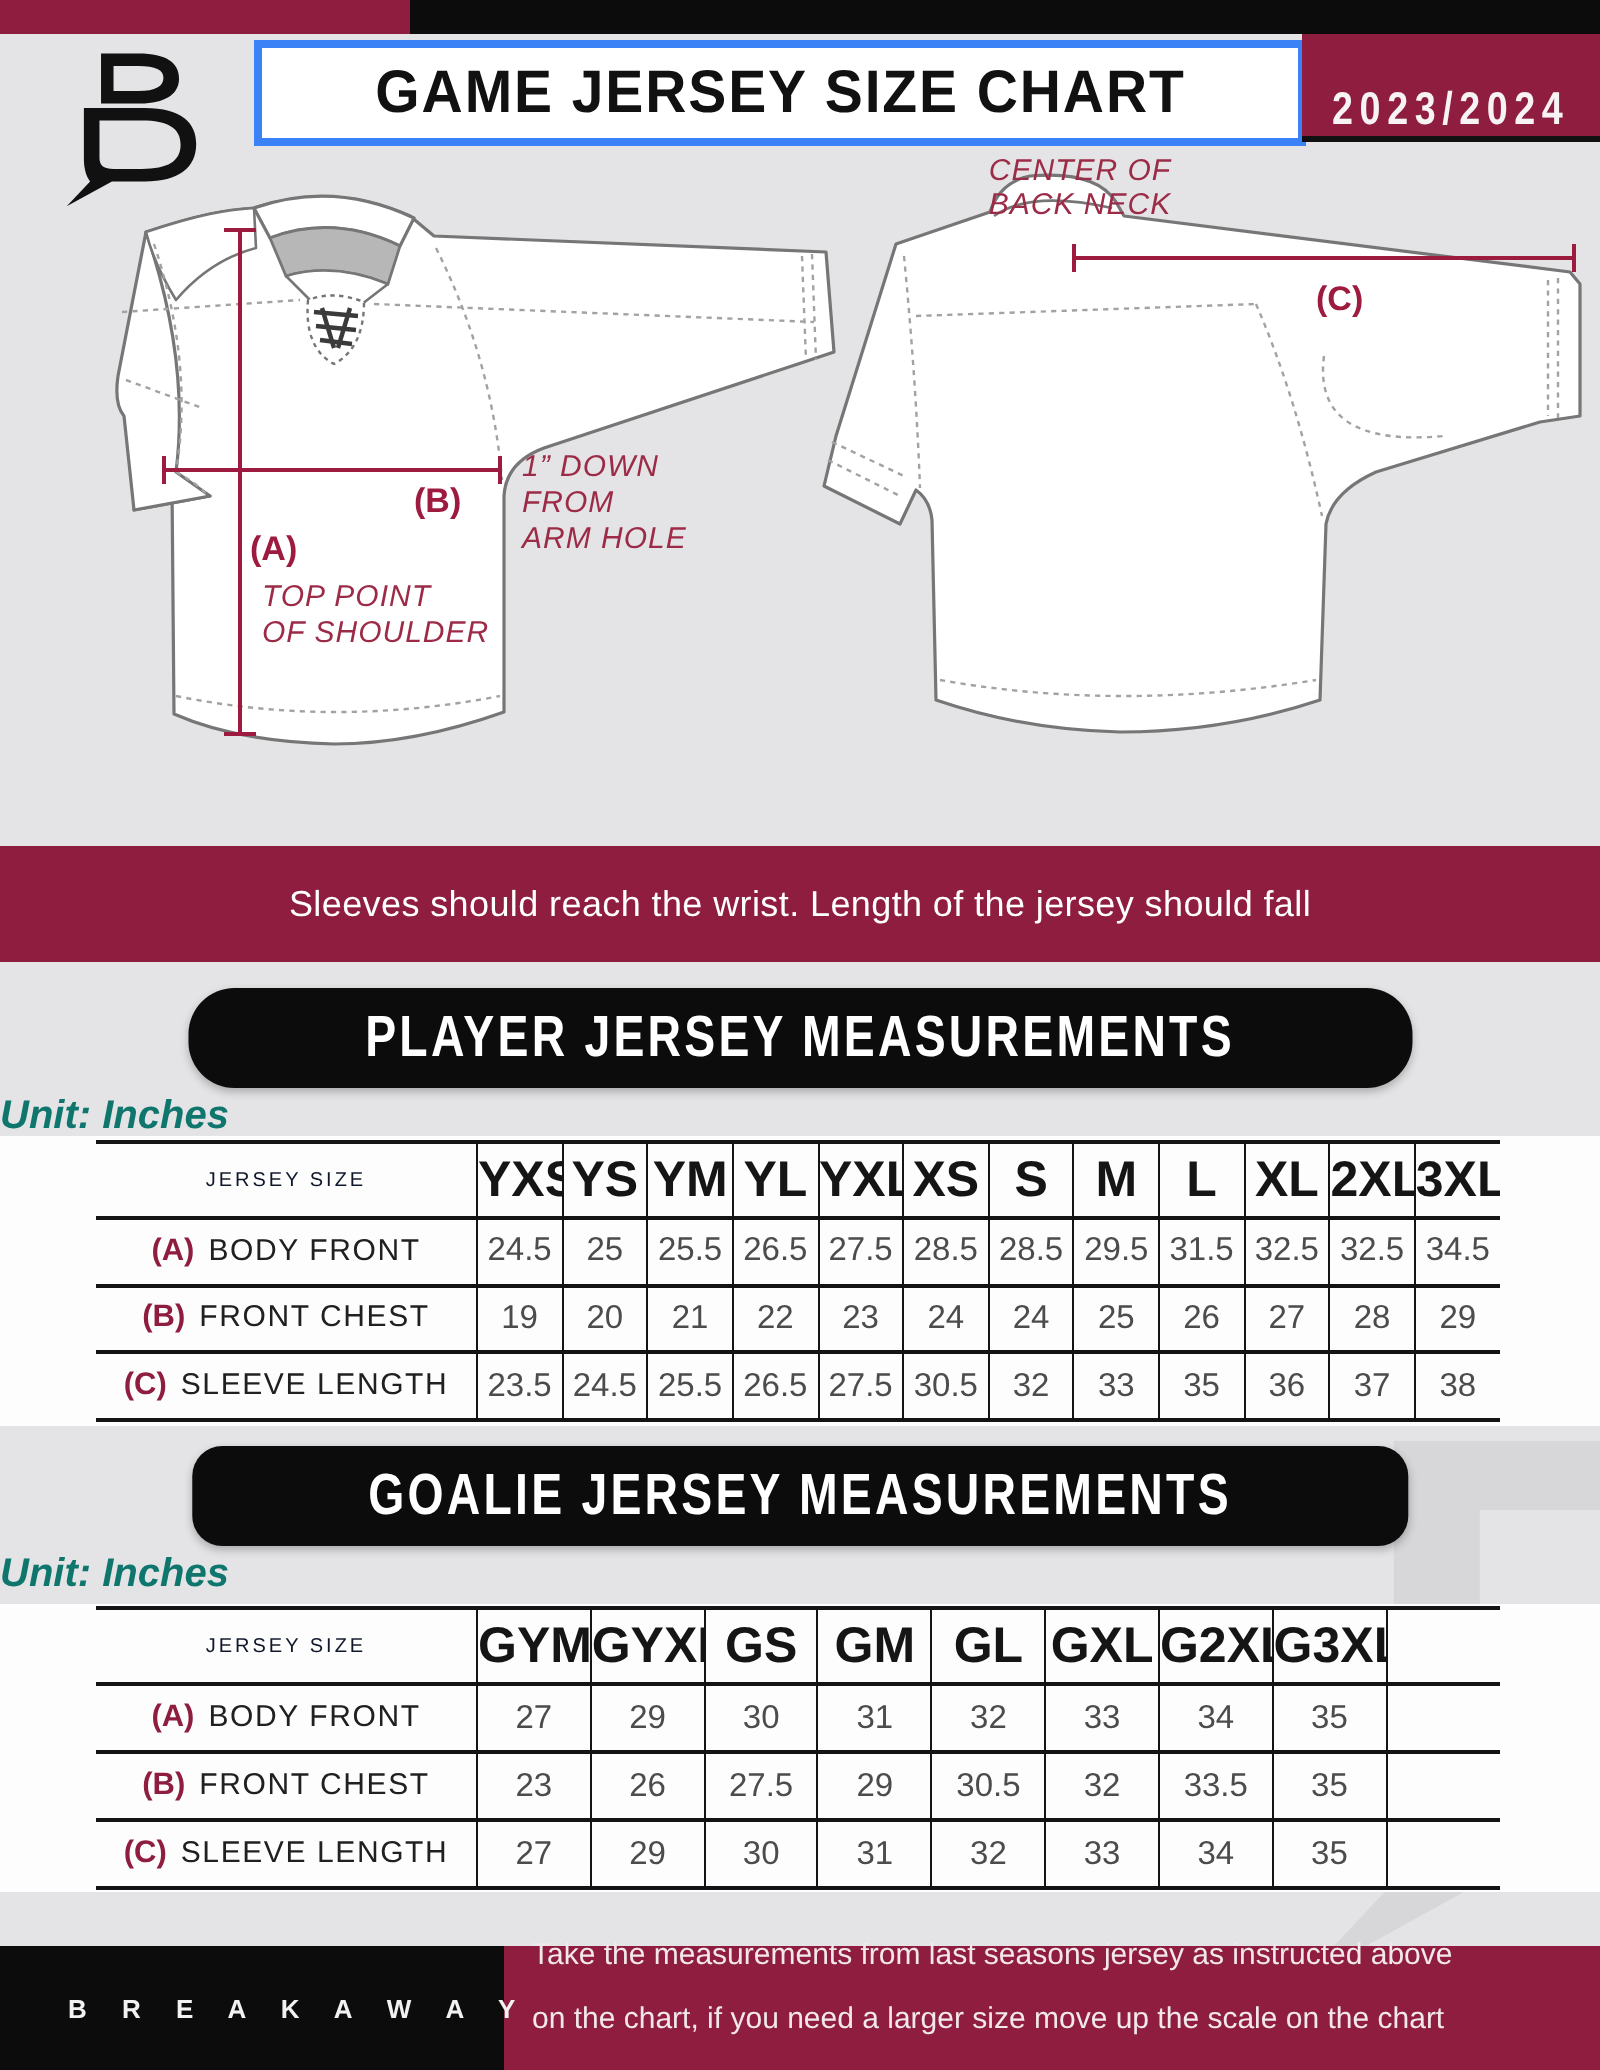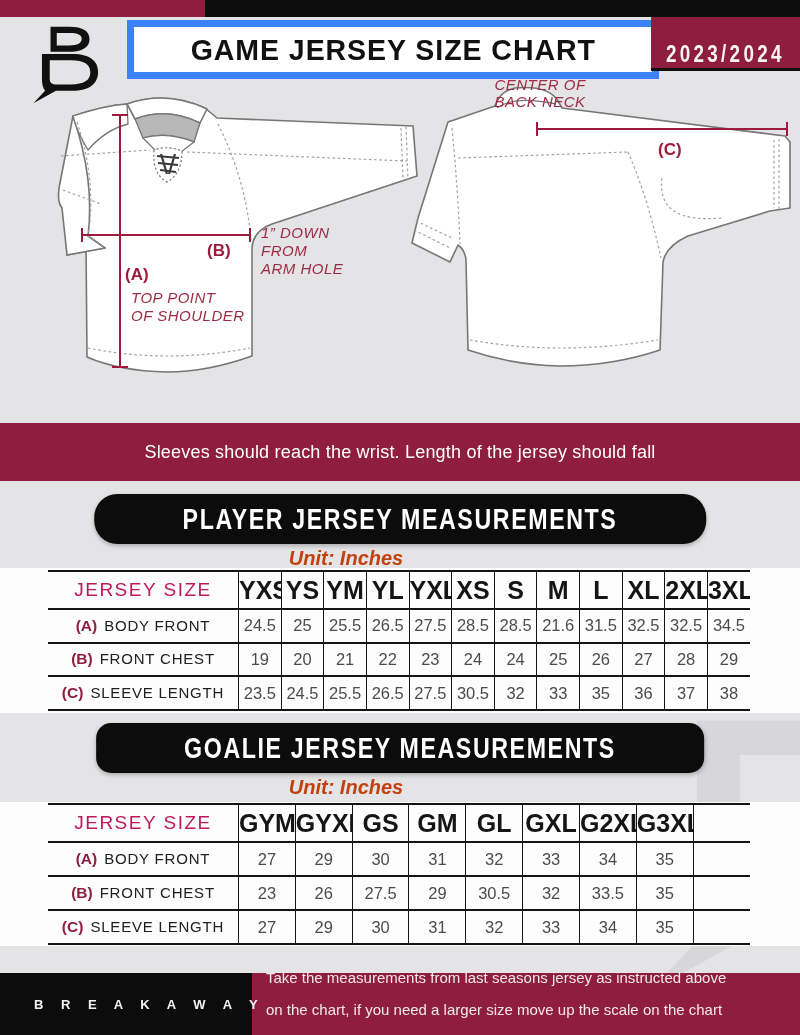--- a/index.html
+++ b/index.html
@@ -4,21 +4,21 @@
 <style>
   html,body{margin:0;padding:0;background:#bbb;}
   .page{position:relative;width:800px;height:1035px;overflow:hidden;
         background:#e4e3e5;font-family:"Liberation Sans",sans-serif;}
   .abs{position:absolute;}
 
   
   .strip-maroon{left:0;top:0;width:205px;height:17px;background:#8e1d3f;}
   .strip-black{left:205px;top:0;width:595px;height:17px;background:#0c0c0c;}
   .title-box{left:127px;top:20px;width:518px;height:45px;background:#fff;
-             border:7px solid #3b82f6;display:flex;align-items:center;justify-content:center;}
+             border:4px solid #3b82f6;display:flex;align-items:center;justify-content:center;}
   .title-box span{font-size:30px;font-weight:bold;color:#111;letter-spacing:1px;
                   display:inline-block;transform:scaleX(.95);white-space:nowrap;}
   .year-box{left:651px;top:17px;width:149px;height:51px;background:#8e1d3f;
             border-bottom:3px solid #111;display:flex;align-items:flex-end;justify-content:center;}
   .year-box span{font-size:23px;font-weight:bold;color:#f7f2f4;letter-spacing:4px;
                  display:inline-block;transform:scaleX(.82);white-space:nowrap;}
 
   
   .band{left:0;width:800px;background:#fdfdfd;}
 
@@ -26,29 +26,29 @@
   .fit-banner{left:0;top:423px;width:800px;height:58px;background:#8e1d3f;color:#fff;
               display:flex;flex-direction:column;align-items:center;justify-content:center;}
   .fit-banner div{font-size:18px;line-height:27px;letter-spacing:.2px;}
 
   
   .section-box{left:50%;transform:translateX(-50%);height:50px;background:#0c0c0c;
                border-radius:9px;display:flex;align-items:center;justify-content:center;
                padding:0 34px;box-shadow:0 2px 4px rgba(0,0,0,.25);}
   .section-box span{color:#fff;font-size:29px;font-weight:bold;letter-spacing:2px;
                     display:inline-block;transform:scaleX(.8);white-space:nowrap;}
-  .unit{left:0;width:692px;text-align:center;font-style:italic;font-weight:bold;
-        font-size:20px;color:#c2410c;}
+  .unit{left:0;width:692px;font-style:italic;font-weight:bold;
+        font-size:20px;color:#0f766e;}
 
   
   table.sizes{border-collapse:collapse;table-layout:fixed;background:transparent;}
   table.sizes tr{border-top:2.5px solid #141414;border-bottom:2.5px solid #141414;}
   table.sizes th,table.sizes td{padding:0;text-align:center;vertical-align:middle;overflow:hidden;}
   table.sizes th.size,table.sizes td.val{border-left:1.7px solid #141414;}
-  table.sizes th.corner{width:190px;font-size:19px;font-weight:normal;color:#be185d;letter-spacing:1.5px;}
+  table.sizes th.corner{width:190px;font-size:10px;font-weight:normal;color:#0f172a;letter-spacing:1.5px;}
   table.sizes th.size{font-size:25px;color:#151515;}
   table.sizes td.val{font-size:16.5px;color:#4c4c4c;font-weight:normal;}
   table.sizes th.rowlabel{font-weight:normal;white-space:nowrap;}
   table.sizes .prefix{color:#8e1d3f;font-weight:bold;font-size:15.5px;margin-right:7px;}
   table.sizes .rlabel{color:#202020;font-size:15px;letter-spacing:.8px;}
   .ptable{left:48px;top:570px;width:702px;height:141px;}
   .gtable{left:48px;top:803px;width:702px;height:142px;}
   .ptable tr,.gtable tr{height:23px;}
   .ptable thead tr,.gtable thead tr{height:38px;}
 
@@ -220,21 +220,21 @@
       <tbody>
         <tr>
           <th class="rowlabel"><span class="prefix">(A)</span><span class="rlabel">BODY FRONT</span></th>
           <td class="val">24.5</td>
           <td class="val">25</td>
           <td class="val">25.5</td>
           <td class="val">26.5</td>
           <td class="val">27.5</td>
           <td class="val">28.5</td>
           <td class="val">28.5</td>
-          <td class="val">21.6</td>
+          <td class="val">29.5</td>
           <td class="val">31.5</td>
           <td class="val">32.5</td>
           <td class="val">32.5</td>
           <td class="val">34.5</td>
         </tr>
         <tr>
           <th class="rowlabel"><span class="prefix">(B)</span><span class="rlabel">FRONT CHEST</span></th>
           <td class="val">19</td>
           <td class="val">20</td>
           <td class="val">21</td>

